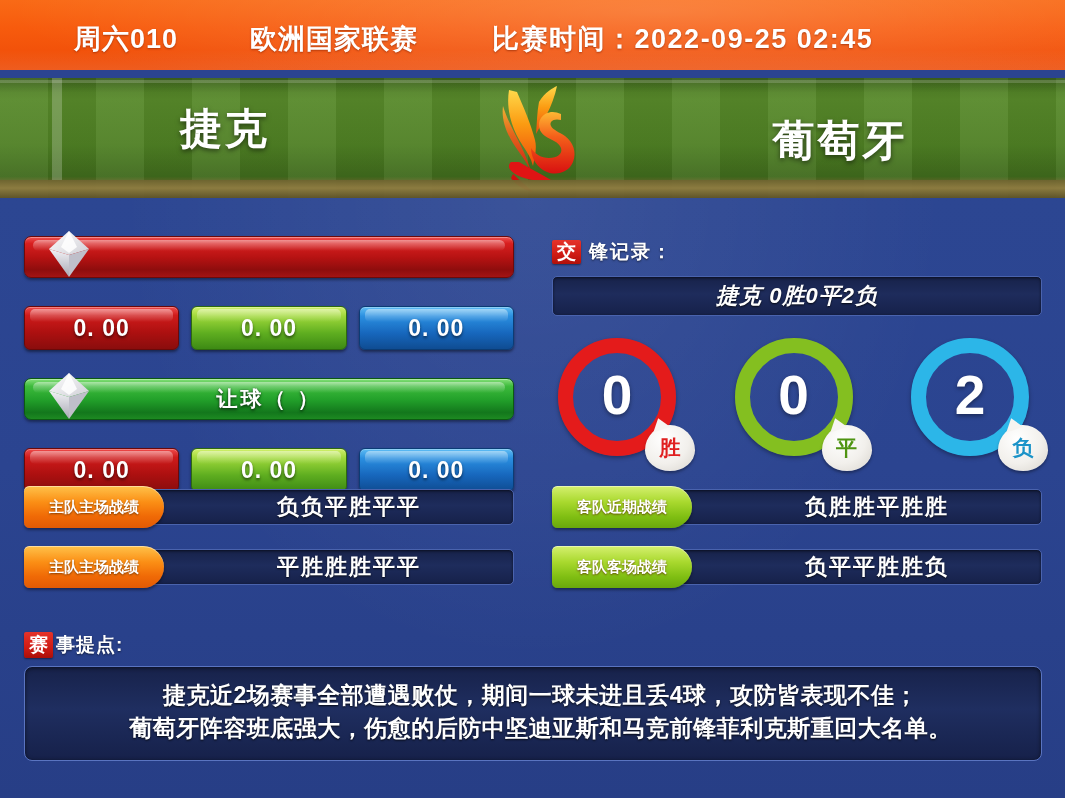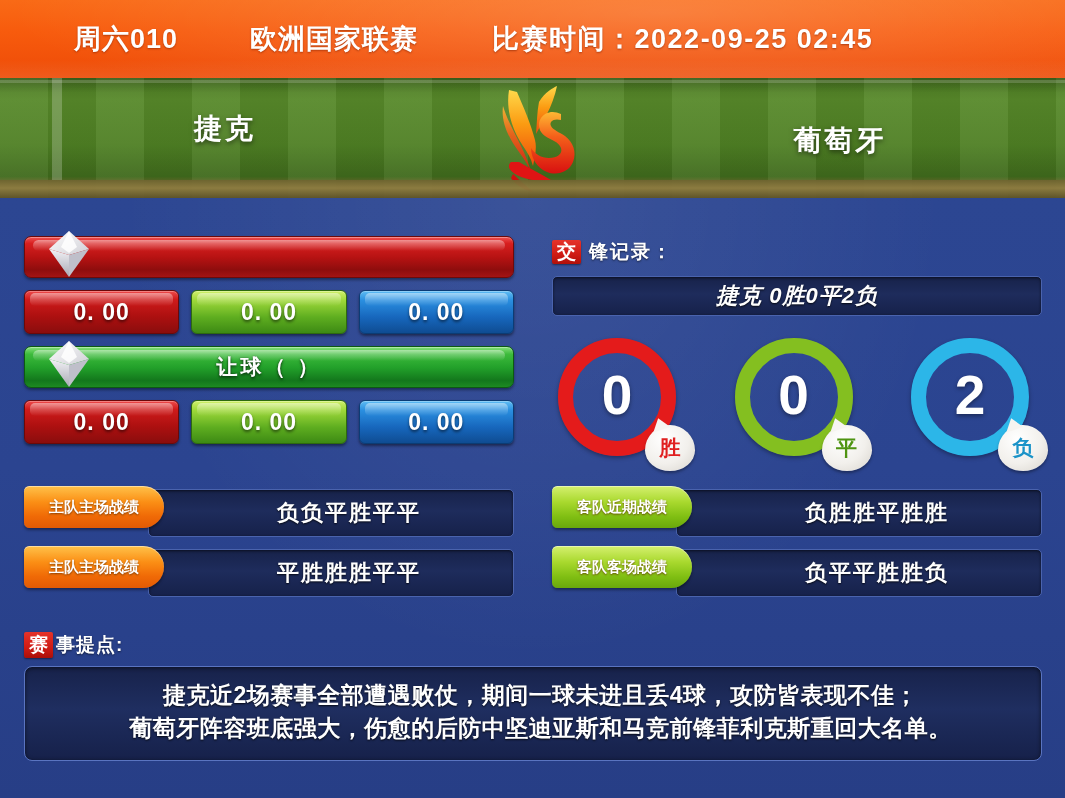--- a/index.html
+++ b/index.html
@@ -6,21 +6,21 @@
   body{
     width:1065px;height:798px;
     font-family:"Liberation Sans","DejaVu Sans",sans-serif;
     background:#2b4490;
     overflow:hidden;
   }
   #app{position:relative;width:1065px;height:798px;overflow:hidden;}
 
   
   .header{
-    position:absolute;left:0;top:0;width:1065px;height:80px;
+    position:absolute;left:0;top:0;width:1065px;height:70px;
     background:linear-gradient(180deg,#f96a16 0%,#f75b0d 40%,#f2520a 72%,#ec4a06 100%);
     overflow:hidden;
   }
   .header .glow{
     position:absolute;left:-10%;top:-140%;width:120%;height:260%;
     background:radial-gradient(ellipse at 60% 60%, rgba(255,255,255,.18) 0%, rgba(255,255,255,0) 60%);
     pointer-events:none;
   }
   .header .sheen{
     position:absolute;left:0;bottom:0;width:100%;height:20px;
@@ -67,21 +67,21 @@
   .pitch .topline{
     position:absolute;left:0;top:2px;width:100%;height:3px;
     background:rgba(255,255,255,.18);
   }
   .teams{
     position:absolute;inset:0;display:flex;align-items:center;
     justify-content:space-between;padding:0 0 18px 0;
   }
   .team-name{
     width:430px;text-align:center;color:#fff;
-    font-size:28px;font-weight:bold;letter-spacing:3px;
+    font-size:42px;font-weight:bold;letter-spacing:3px;
     text-shadow:0 2px 5px rgba(0,0,0,.55);
     font-family:Liberation Serif, serif;
   }
   .team-home{margin-left:10px;}
   .team-away{margin-right:10px;margin-top:24px;}
   .vs-wrap{
     position:absolute;left:50%;top:6px;transform:translateX(-50%);
     width:120px;height:112px;
   }
   .vs-wrap svg{display:block;}
@@ -118,21 +118,21 @@
   .titlebar .hl{
     position:absolute;left:8px;right:8px;top:3px;height:11px;border-radius:6px;
     background:linear-gradient(180deg,rgba(255,255,255,.45),rgba(255,255,255,0));
     pointer-events:none;
   }
   .gem{
     position:absolute;left:22px;top:-8px;width:44px;height:50px;
   }
 
   
-  .odds-row{display:flex;gap:12px;margin:12px 0;}
+  .odds-row{display:flex;gap:12px;margin:28px 0;}
   .odd{
     flex:1;height:42px;border-radius:6px;
     display:flex;align-items:center;justify-content:center;
     position:relative;
     box-shadow:0 2px 3px rgba(0,0,0,.45), inset 0 1px 0 rgba(255,255,255,.3);
   }
   .odd .ov{
     color:#fff;font-size:23px;font-weight:bold;letter-spacing:1px;
     text-shadow:0 2px 3px rgba(0,0,0,.55);
     position:relative;z-index:2;
@@ -216,21 +216,21 @@
     z-index:3;
     box-shadow:0 2px 3px rgba(0,0,0,.4), inset 0 1px 0 rgba(255,255,255,.45);
   }
   .tag-orange{background:linear-gradient(180deg,#ffc24a 0%,#fb8f15 38%,#f06a06 72%,#e25a04 100%);}
   .tag-green{background:linear-gradient(180deg,#d5f06f 0%,#a9d92e 38%,#7fbe12 74%,#6aa80c 100%);}
   .form-tag .ft{
     font-size:15px;font-weight:bold;color:#fff;letter-spacing:0;
     text-shadow:0 1px 2px rgba(90,40,0,.75);white-space:nowrap;
   }
   .form-bar{
-    position:absolute;left:124px;right:0;top:3px;height:48px;
+    position:absolute;left:124px;right:0;top:3px;height:36px;
     border-radius:5px;
     background:linear-gradient(180deg,#17224a 0%,#1e2c5c 45%,#16214a 100%);
     border:1px solid #4a63ad;
     box-shadow:inset 0 1px 3px rgba(0,0,0,.6);
     display:flex;align-items:center;justify-content:center;
     padding-left:36px;box-sizing:border-box;
   }
   .form-bar .fv{
     color:#fff;font-size:22px;font-weight:bold;letter-spacing:2px;
     text-shadow:0 1px 2px rgba(0,0,0,.8);

